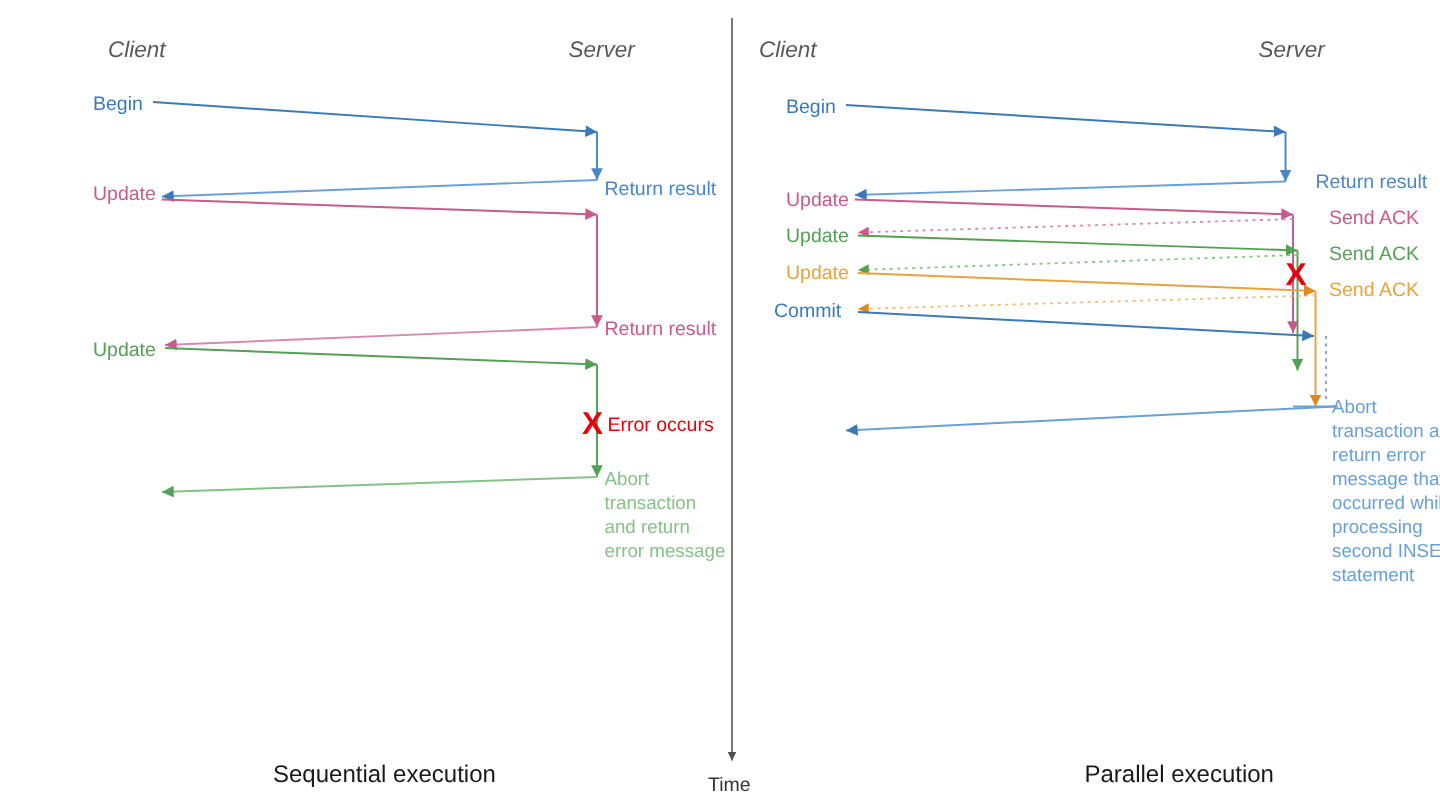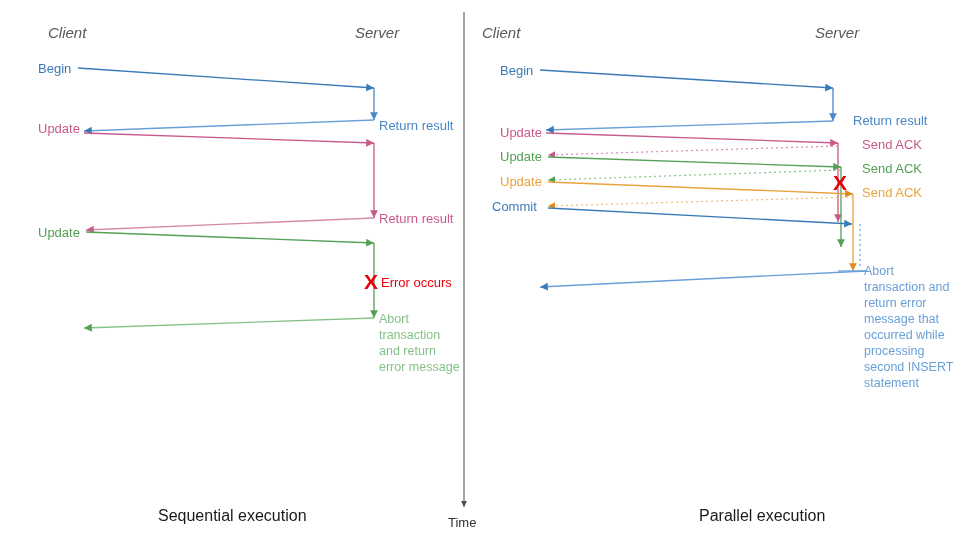--- a/index.html
+++ b/index.html
@@ -11,20 +11,21 @@
     width: 960px;
     height: 540px;
     overflow: hidden;
     font-family: "Liberation Sans", sans-serif;
   }
   #diagram-root {
     position: relative;
     width: 816px;
     height: 540px;
     background: #ffffff;
+    margin-left: 24px;
   }
   svg.diagram {
     position: absolute;
     top: 0;
     left: 0;
     width: 960px;
     height: 540px;
   }
   .actor-label {
     font-family: "Liberation Sans", sans-serif;

